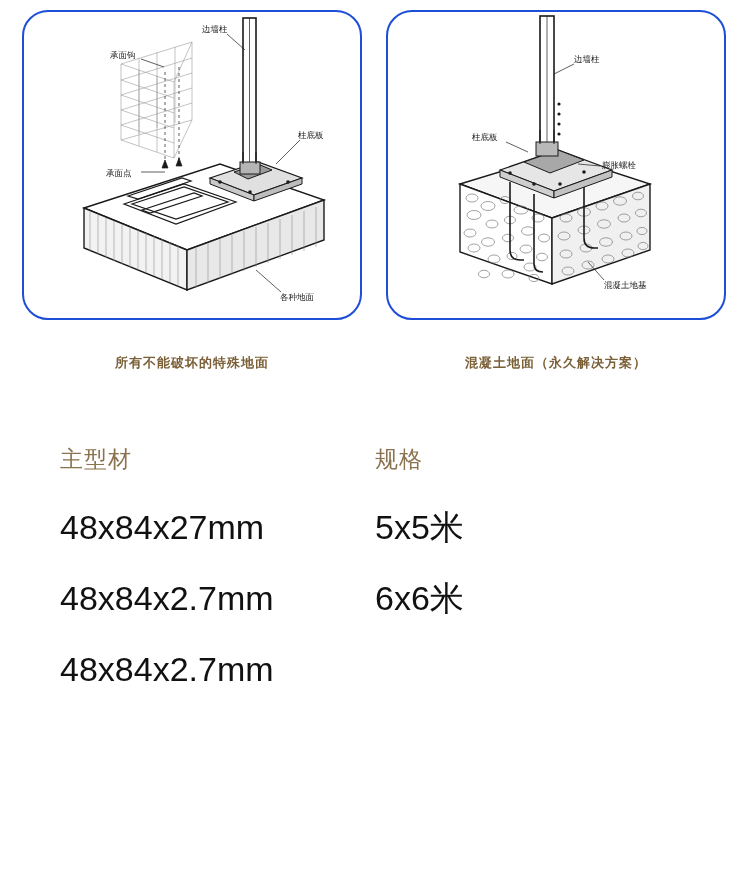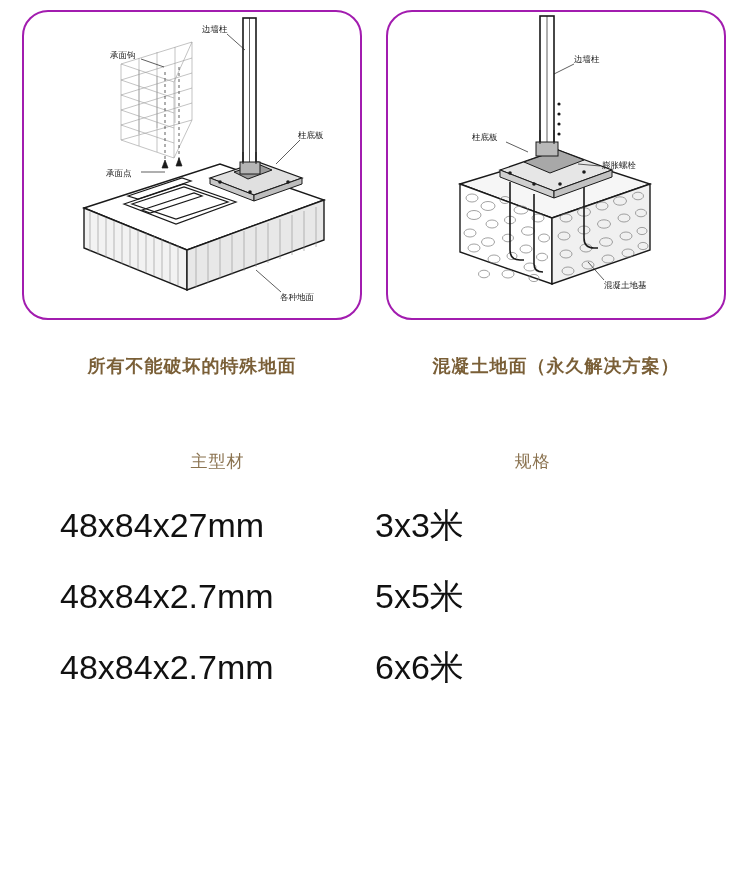--- a/index.html
+++ b/index.html
@@ -27,33 +27,33 @@
     gap: 24px;
     padding: 10px 22px 0 22px;
     box-sizing: border-box;
   }
   .card-col {
     width: 340px;
   }
   .card {
     width: 340px;
     height: 310px;
-    border: 2px solid #a21caf;
+    border: 2px solid #1d4ed8;
     border-radius: 26px;
     box-sizing: border-box;
     position: relative;
     overflow: hidden;
     background: #ffffff;
   }
   .card svg {
     display: block;
   }
   .card-caption {
     text-align: center;
-    font-size: 18px;
+    font-size: 13px;
     font-weight: bold;
     color: #7a5f37;
     margin-top: 34px;
     letter-spacing: 1px;
     white-space: nowrap;
   }
 
   
   .param-block {
     padding: 0 60px;
@@ -76,25 +76,24 @@
   
   .spec {
     margin-top: 72px;
     padding: 0 60px;
     display: flex;
   }
   .spec-col {
     width: 330px;
   }
   .spec-head {
-    font-size: 17px;
+    font-size: 23px;
     color: #8b7350;
     margin-bottom: 14px;
     letter-spacing: 1px;
-    text-align: center;
   }
   .spec-cell {
     font-size: 34px;
     color: #111111;
     line-height: 38px;
     white-space: nowrap;
     margin-top: 33px;
   }
 
   
@@ -333,19 +332,18 @@
 
   <div class="spec">
     <div class="spec-col">
       <div class="spec-head">主型材</div>
       <div class="spec-cell">48x84x27mm</div>
       <div class="spec-cell">48x84x2.7mm</div>
       <div class="spec-cell">48x84x2.7mm</div>
     </div>
     <div class="spec-col">
       <div class="spec-head">规格</div>
-      <div class="spec-cell">3x3米</div>
       <div class="spec-cell">5x5米</div>
       <div class="spec-cell">6x6米</div>
     </div>
   </div>
 
 </div>
 
 </body></html>

